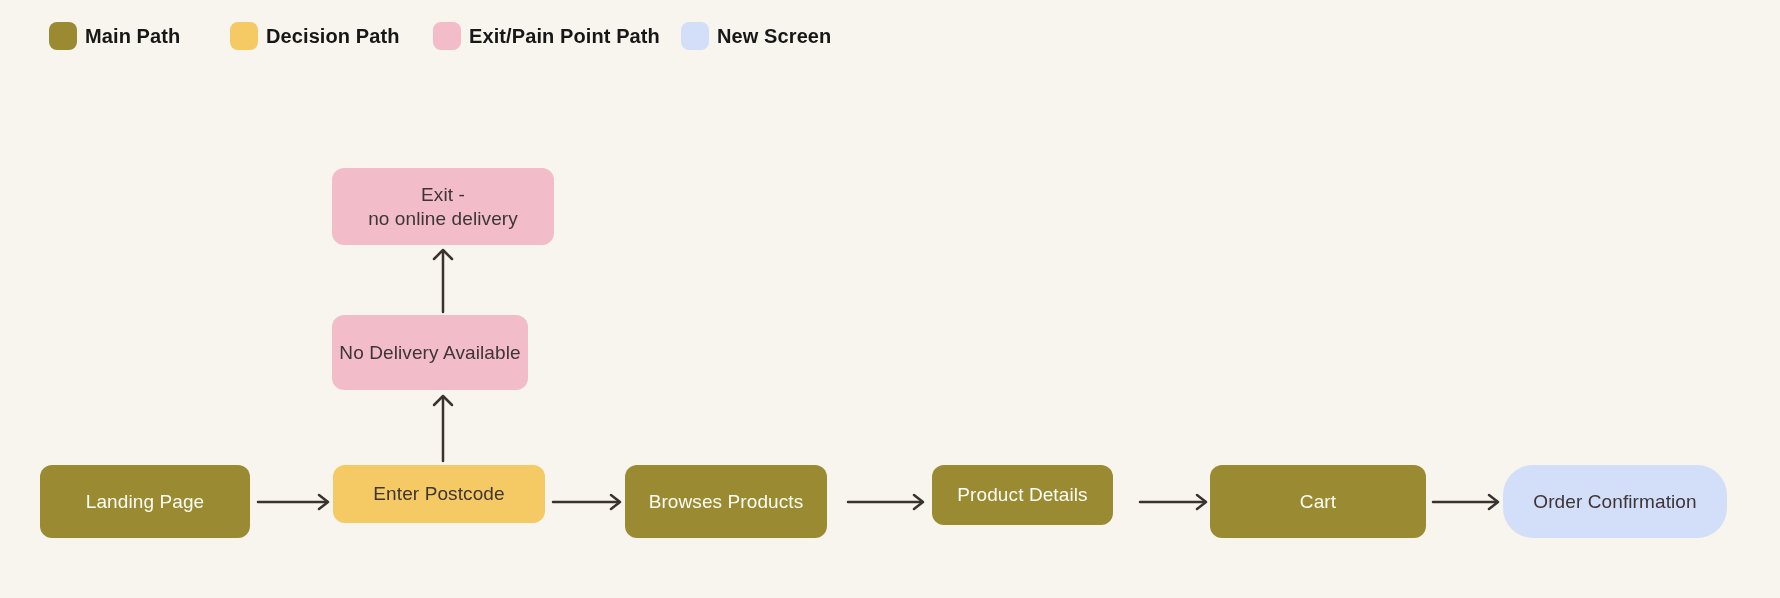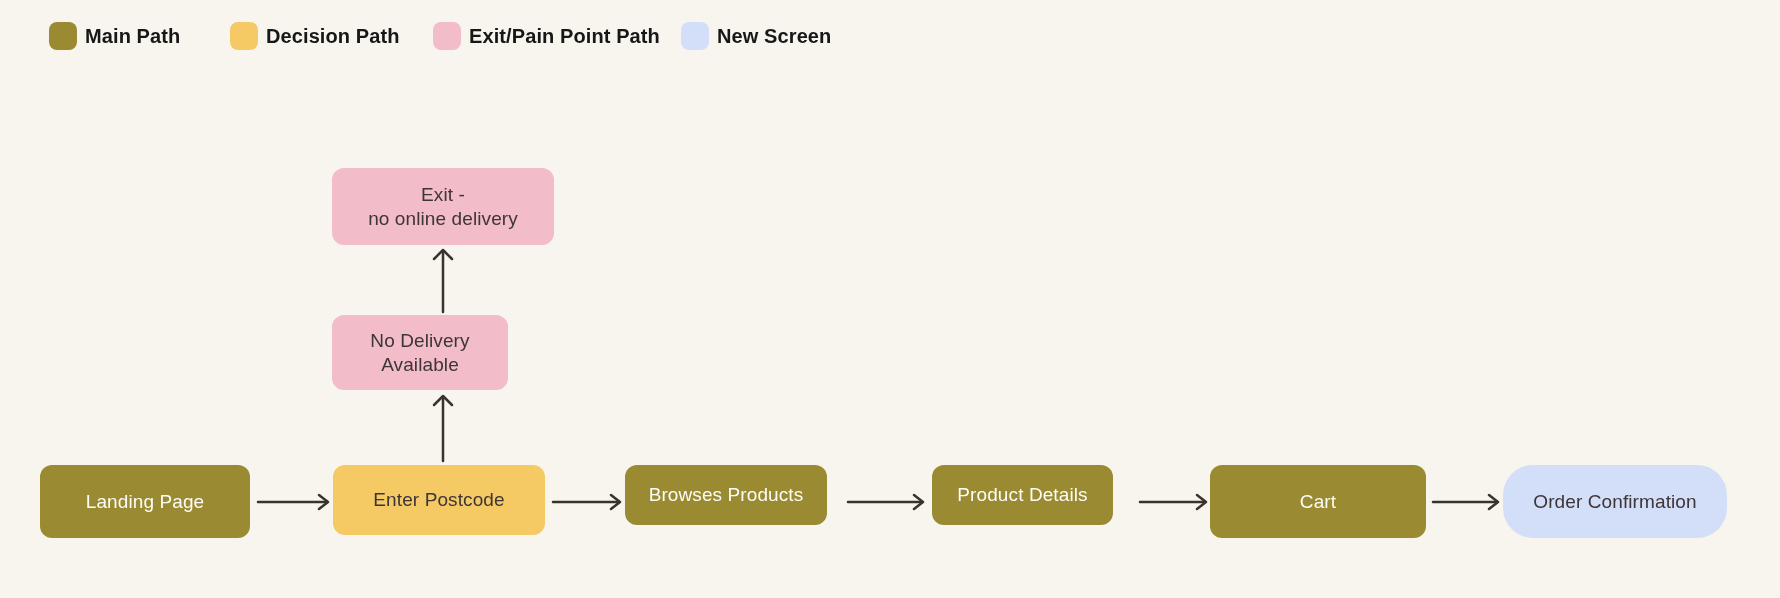--- a/index.html
+++ b/index.html
@@ -55,26 +55,26 @@
     font-size: 19px;
     line-height: 24px;
     letter-spacing: 0.1px;
   }
   .type-main       { background: var(--c-main, #9a8b33);       color: var(--c-text-light, #fdfcf7); }
   .type-decision   { background: var(--c-decision, #f5c963);   color: var(--c-text-dark, #3d3537); }
   .type-exit       { background: var(--c-exit, #f2bdc9);       color: var(--c-text-dark, #3d3537); }
   .type-new-screen { background: var(--c-new-screen, #d3def8); color: var(--c-text-dark, #3d3537); }
 
   #node-landing-page        { left: 40px;   top: 465px; width: 210px; height: 73px; }
-  #node-enter-postcode      { left: 333px;  top: 465px; width: 212px; height: 70px; text-align: center; }
-  #node-browses-products    { left: 625px;  top: 465px; width: 202px; height: 60px; }
+  #node-enter-postcode      { left: 333px;  top: 465px; width: 212px; height: 58px; text-align: center; }
+  #node-browses-products    { left: 625px;  top: 465px; width: 202px; height: 73px; }
   #node-product-details     { left: 932px;  top: 465px; width: 181px; height: 60px; }
   #node-cart                { left: 1210px; top: 465px; width: 216px; height: 73px; }
   #node-order-confirmation  { left: 1503px; top: 465px; width: 224px; height: 73px; border-radius: 30px; }
-  #node-no-delivery         { left: 332px;  top: 315px; width: 176px; height: 75px; }
+  #node-no-delivery         { left: 332px;  top: 315px; width: 196px; height: 75px; }
   #node-exit                { left: 332px;  top: 168px; width: 222px; height: 77px; }
 
   
   .arrows {
     position: absolute;
     left: 0;
     top: 0;
     width: 1780px;
     height: 598px;
     color: var(--c-arrow, #3a322d);

